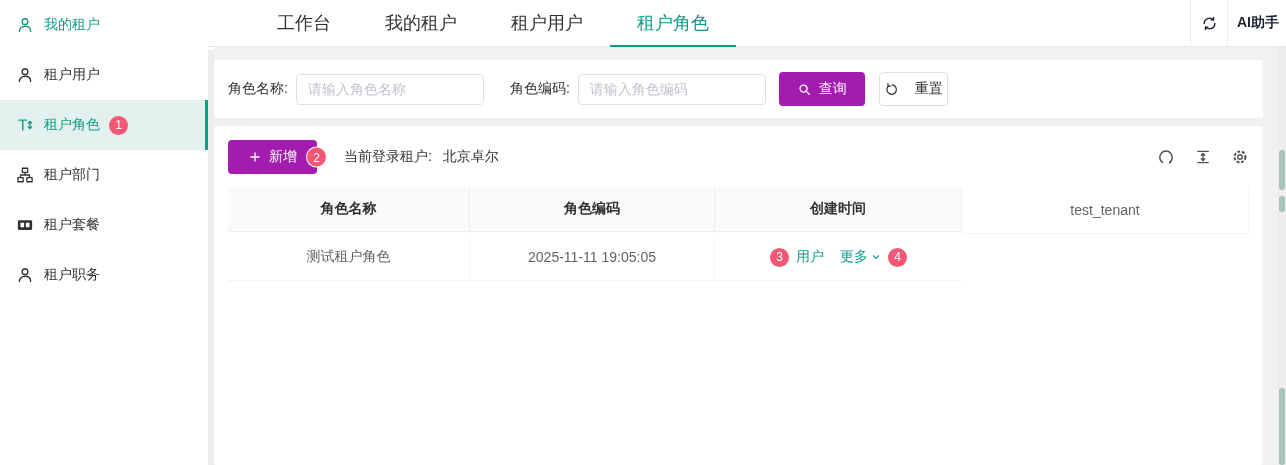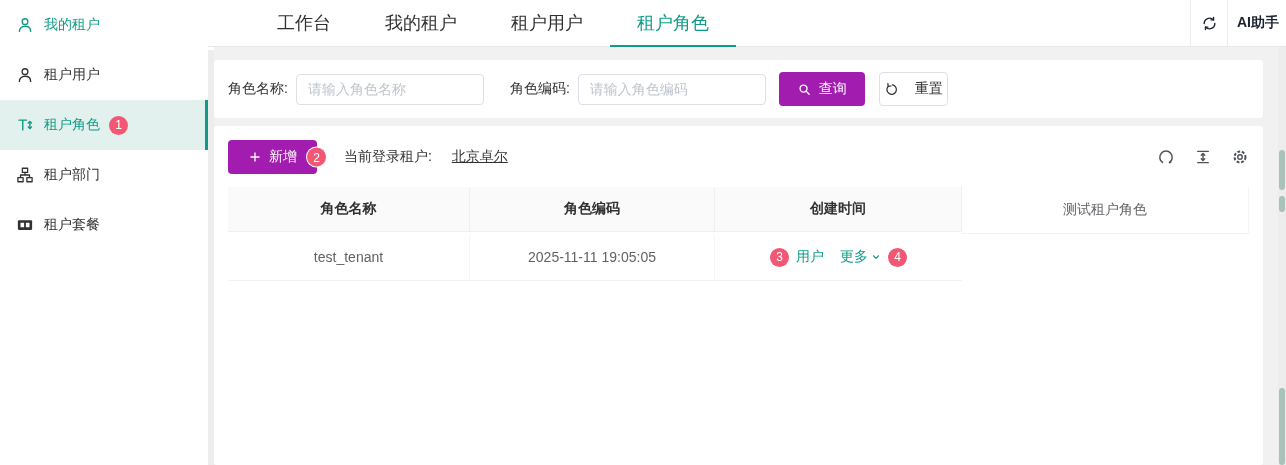--- a/index.html
+++ b/index.html
@@ -48,21 +48,21 @@
   .btn-primary { background:#a21caf; color:#fff; border:none; padding:0 18px; margin-left:13px; }
   .btn-plain { background:#fff; color:#303133; border:1px solid #dcdfe6; padding:0 4px; margin-left:14px;gap:16px; }
   .btn svg { flex:0 0 auto; }
 
   .table-card { left:0; top:79px; width:1049px; height:339px; padding:14px; }
   .tc-toolbar { display:flex; align-items:center; height:34px; }
   .add-wrap { position:relative; }
   .add-btn { margin-left:0; padding:0 20px; }
   .add-badge { position:absolute; right:-9px; top:50%; transform:translateY(-50%); box-shadow:0 0 0 1px #fff; }
   .cur-tenant { margin-left:27px; font-size:14px; color:#303133; }
-  .tenant-link { color:#303133; text-decoration:underline; margin-left:16px; cursor:pointer; }
+  .tenant-link { color:#303133; margin-left:7px; cursor:pointer; }
   .tc-icons { margin-left:auto; display:flex; align-items:center; gap:19px; color:#4f5358; }
   .tc-icons .t-icon { width:18px; height:18px; cursor:pointer; }
 
   .tbl { margin-top:13px; display:grid; grid-template-columns:242fr 245fr 247fr 287fr; }
   .th { height:45px; background:#fafafa; display:flex; align-items:center; justify-content:center;
         font-size:14px; font-weight:bold; color:#303133; border-bottom:1px solid #efefef; border-right:1px solid #efefef; }
   .th:nth-child(4) { border-right:none; }
   .td { height:47px; background:#fff; display:flex; align-items:center; justify-content:center;
         font-size:14px; color:#606266; border-bottom:1px solid #f2f2f2; border-right:1px solid #f6f6f6; }
   .td:last-child { border-right:none; }
@@ -123,20 +123,29 @@
   </div>
   <div class="side-item">
     <span class="s-icon">
       <svg viewBox="0 0 24 24">
           <rect x="2.5" y="5.5" width="19" height="13" rx="1.5" fill="currentColor"></rect>
           <rect x="6" y="9" width="4.8" height="6" fill="#fff"></rect>
           <rect x="13.2" y="9" width="4.8" height="6" fill="#fff"></rect>
         </svg>
     </span>
     <span>租户套餐</span>
+  </div>
+  <div class="side-item">
+    <span class="s-icon">
+      <svg viewBox="0 0 24 24" fill="none" stroke="currentColor" stroke-width="1.8" stroke-linecap="round">
+          <circle cx="12" cy="7.5" r="3.8"></circle>
+          <path d="M4.5 20.5c0-4.2 3.2-6.8 7.5-6.8s7.5 2.6 7.5 6.8"></path>
+        </svg>
+    </span>
+    <span>租户职务</span>
   </div>
 </div>
 <div class="side-gutter"></div>
 
 <div class="topbar">
   <div class="tabs">
     <div class="tab">
         <span>工作台</span>
       </div>
     <div class="tab">
@@ -231,22 +240,22 @@
             </svg>
         </span>
       </span>
     </div>
 
     <div class="tbl">
       <div class="th">角色名称</div>
       <div class="th">角色编码</div>
       <div class="th">创建时间</div>
 
+      <div class="td">test_tenant</div>
       <div class="td">测试租户角色</div>
-      <div class="td">test_tenant</div>
       <div class="td">2025-11-11 19:05:05</div>
       <div class="td ops">
         <span class="num-badge">3</span>
         <a class="op-link">
             <span>用户</span>
           </a>
         <a class="op-link more">
           <span>更多</span>
           <span>
             <svg width="10" height="10" viewBox="0 0 16 16" fill="none" stroke="currentColor" stroke-width="1.8" stroke-linecap="round" stroke-linejoin="round">

